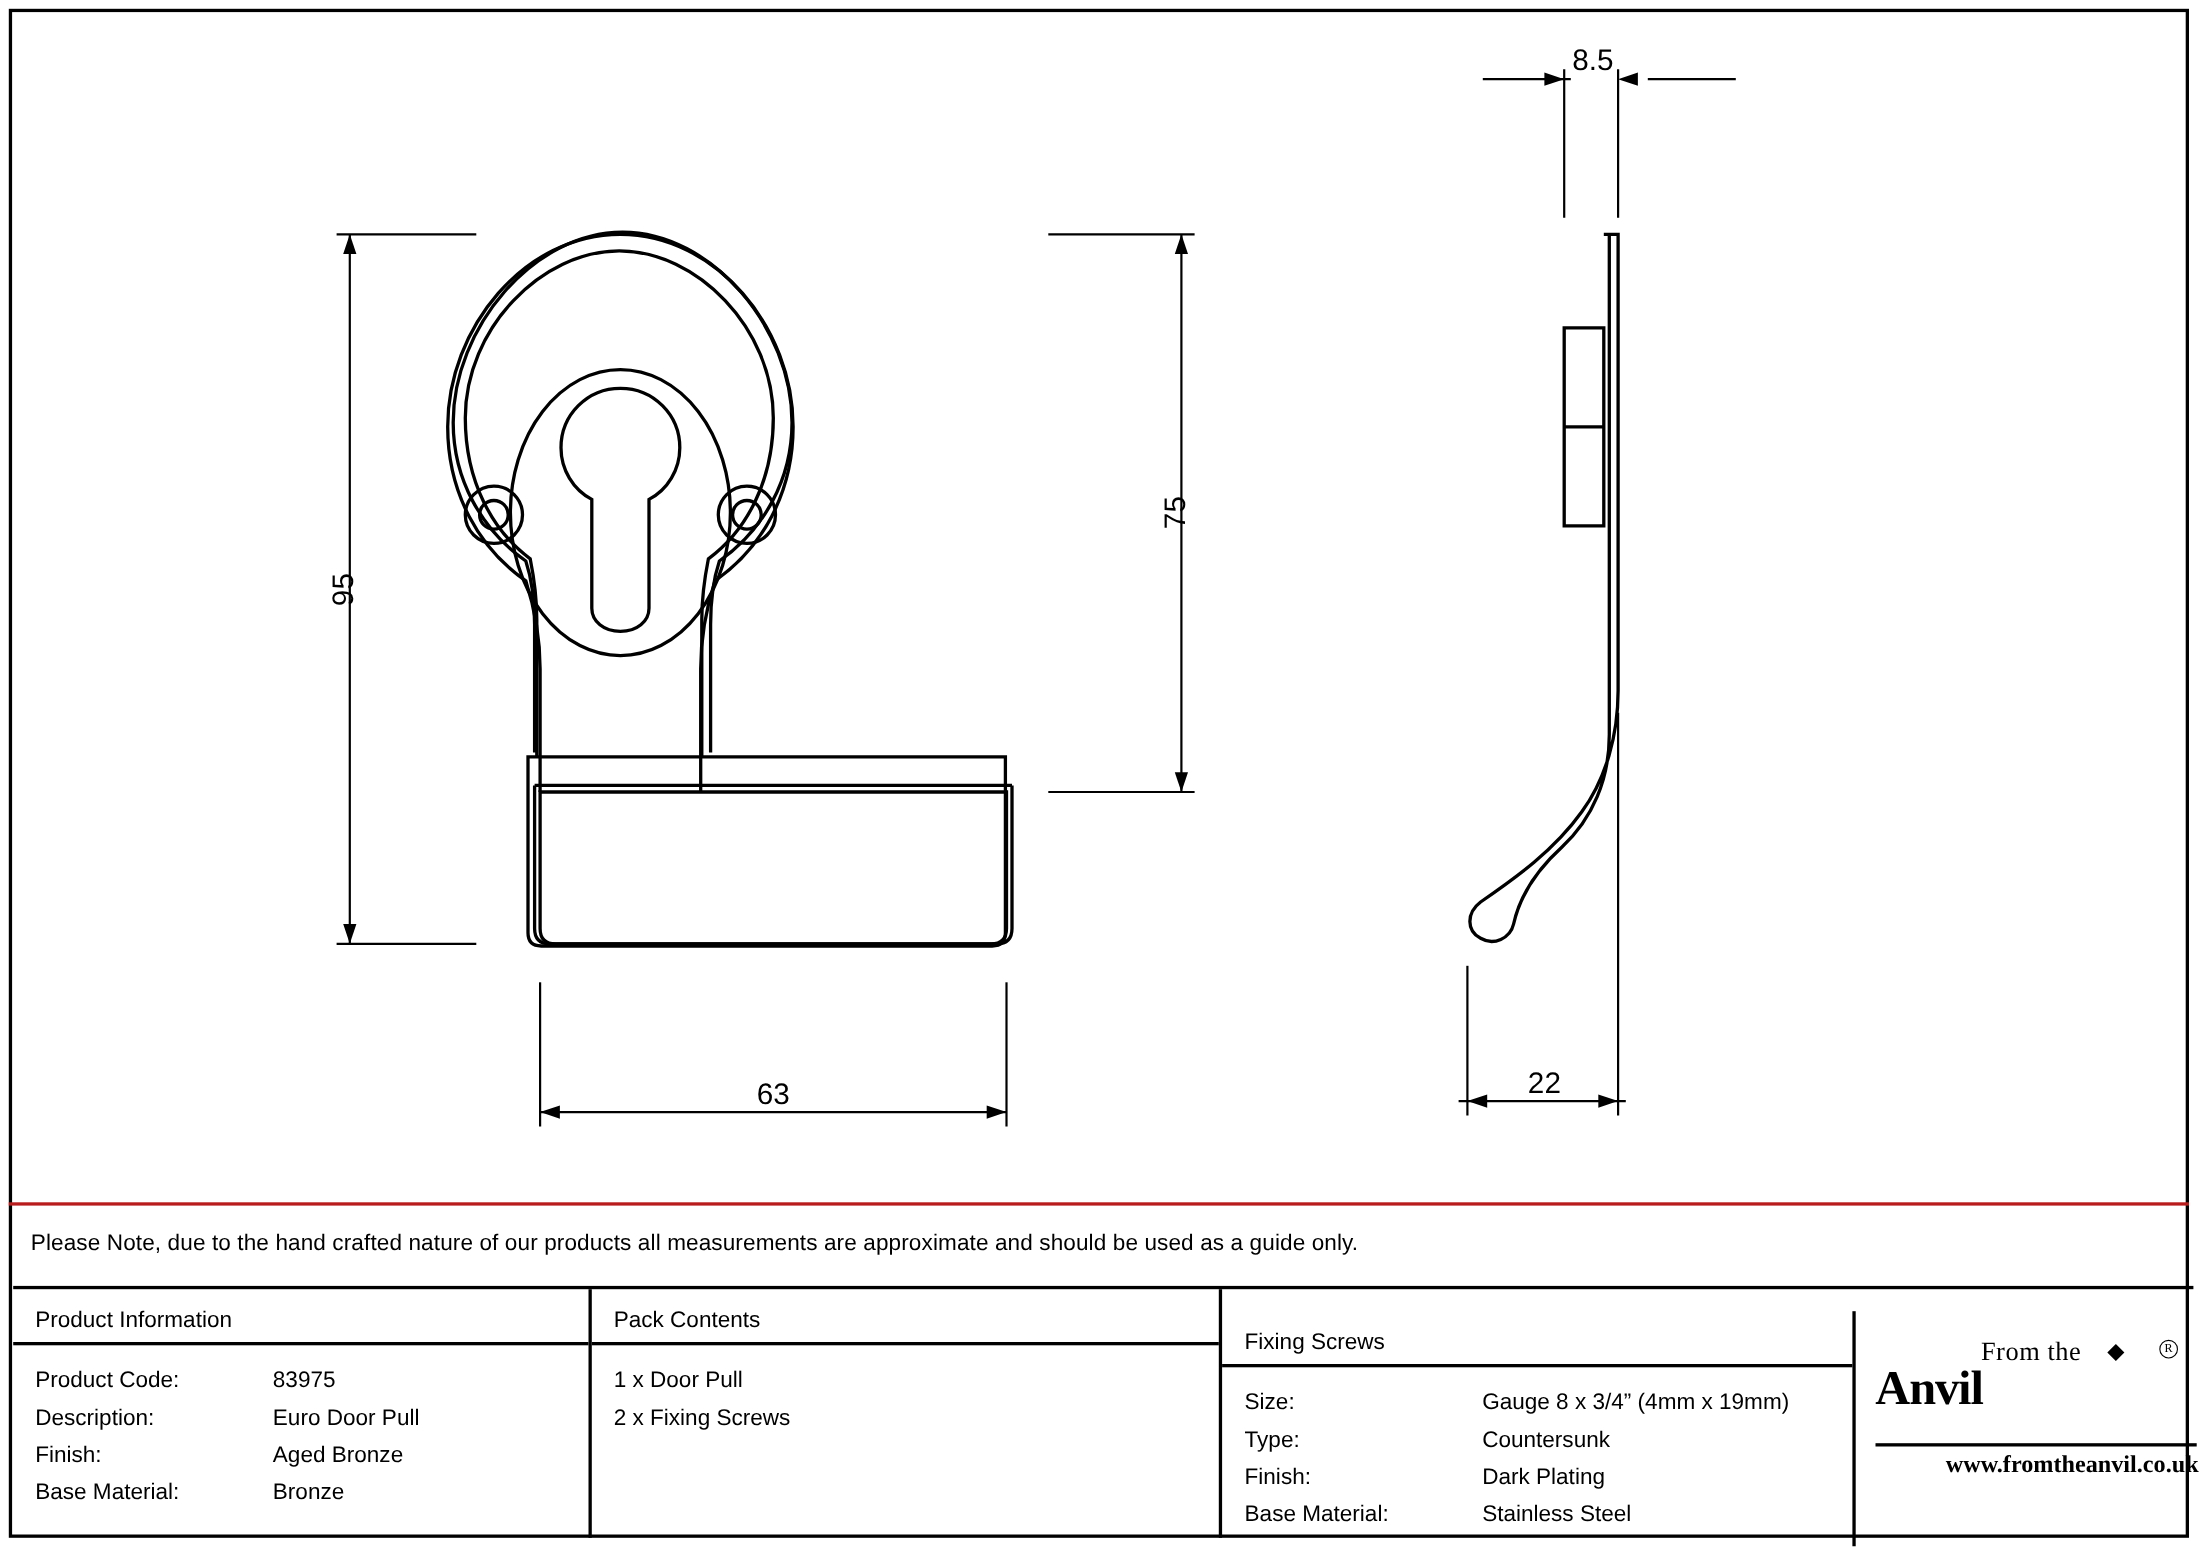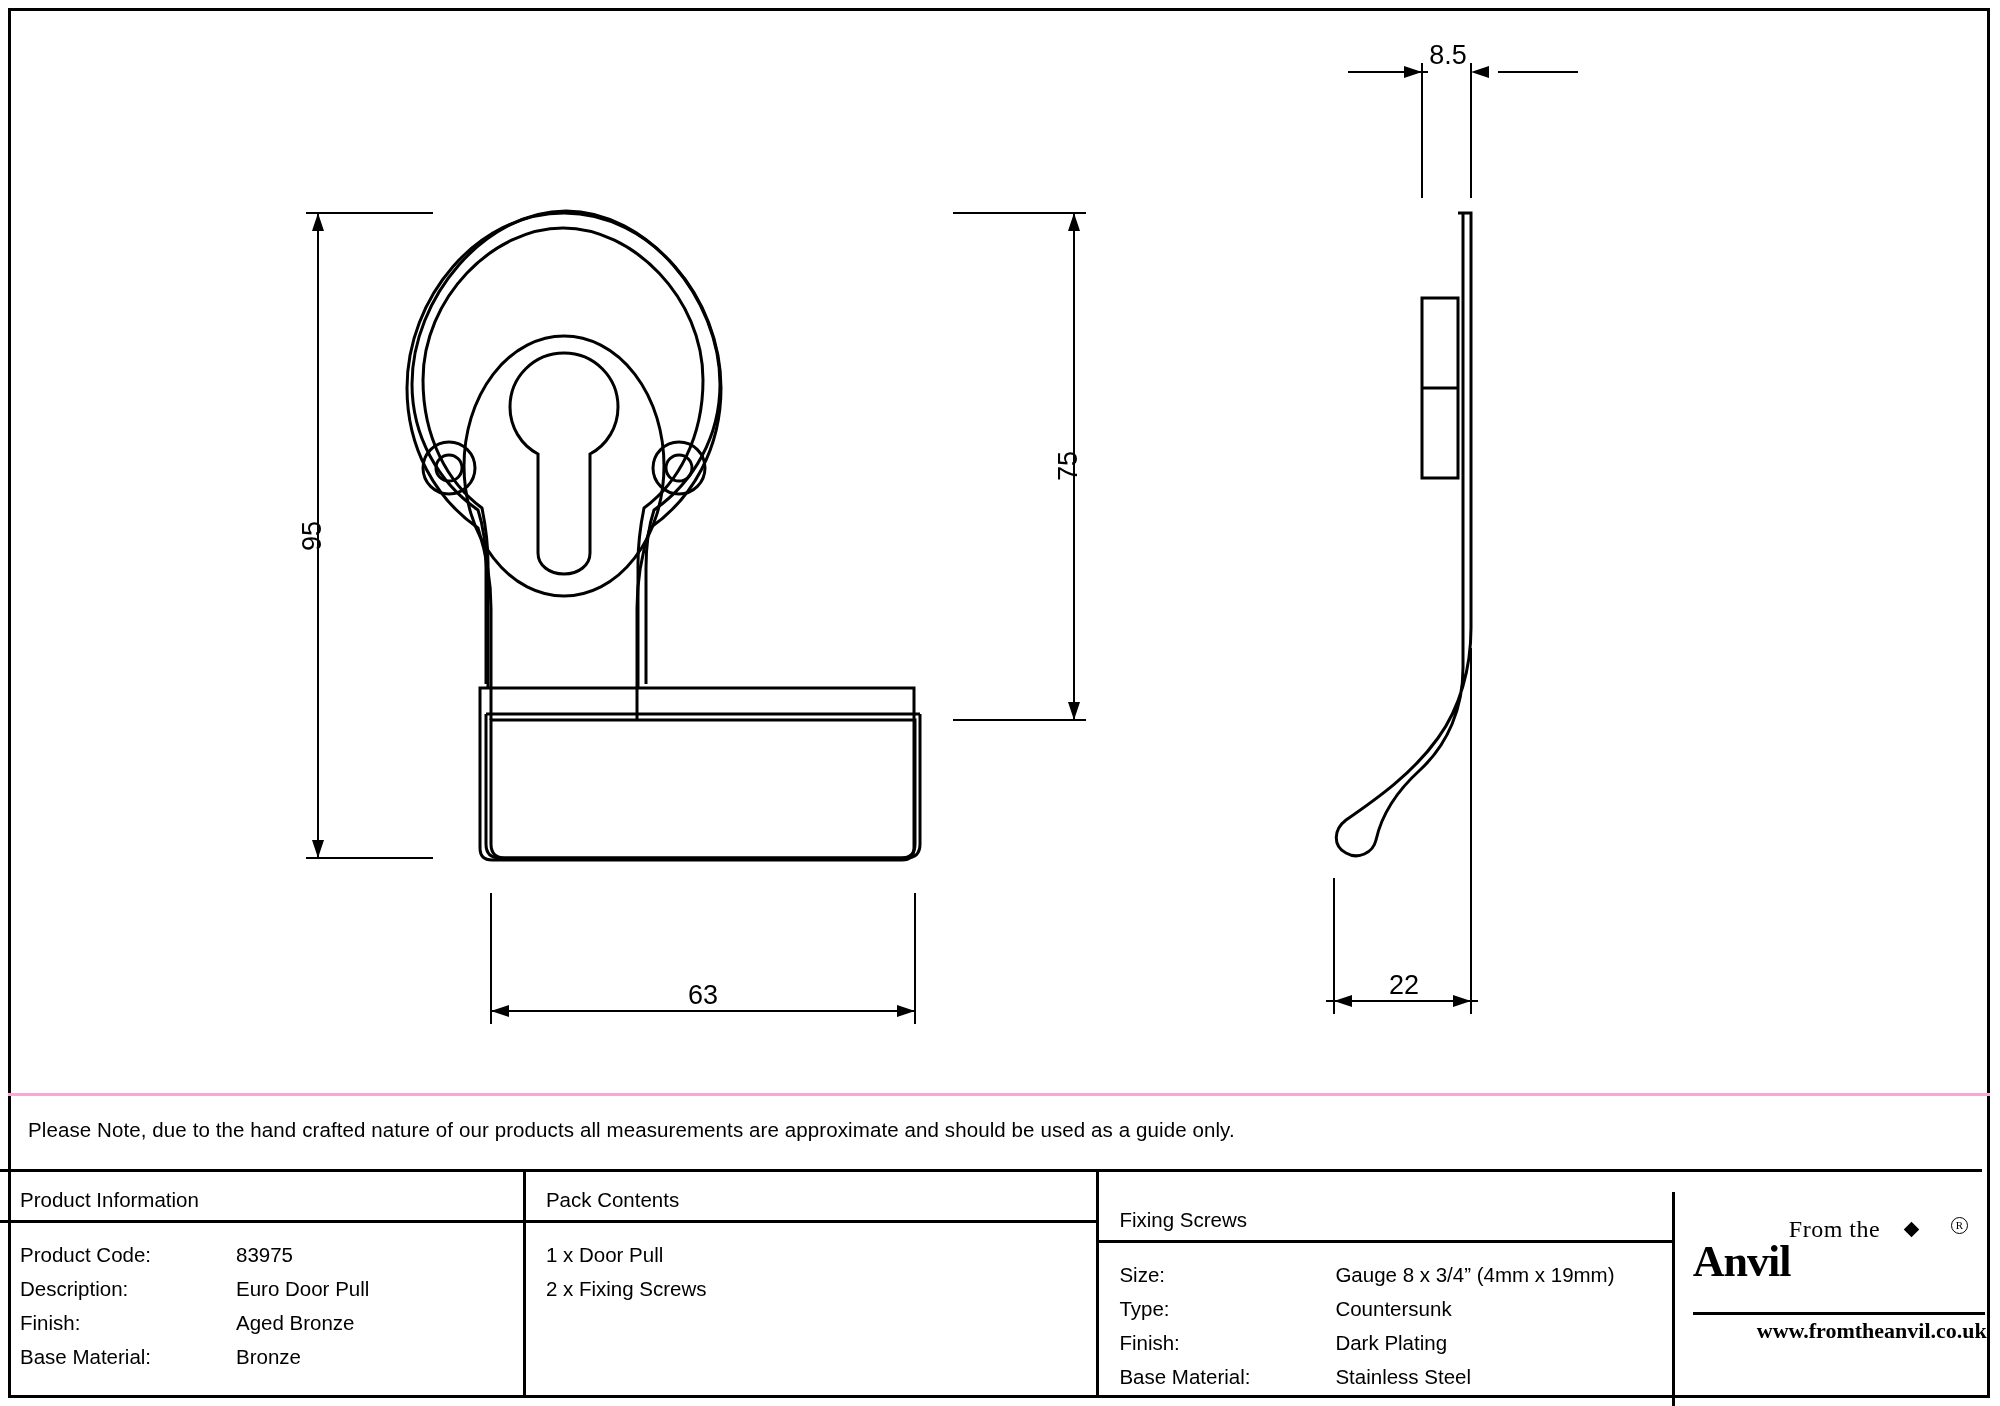--- a/index.html
+++ b/index.html
@@ -38,36 +38,36 @@
   }
   #drawing svg { display: block; }
 
   
   #note-band {
     position: absolute;
     left: 8px;
     top: 1093px;
     width: 1982px;
     height: 76px;
-    border-top: 3px solid #f9a8d4;
+    border-top: 3px solid #b91c1c;
     box-sizing: border-box;
   }
   #note-text {
     position: absolute;
     left: 20px;
     top: 22px;
     font-size: 20.5px;
     letter-spacing: 0.1px;
     white-space: nowrap;
   }
 
   
   #info-table {
     position: absolute;
-    left: 0;
+    left: 12px;
     top: 1169px;
     width: 1982px;
     height: 229px;
     border-top: 3px solid #000;
     box-sizing: border-box;
     display: flex;
   }
   .col {
     position: relative;
     box-sizing: border-box;

